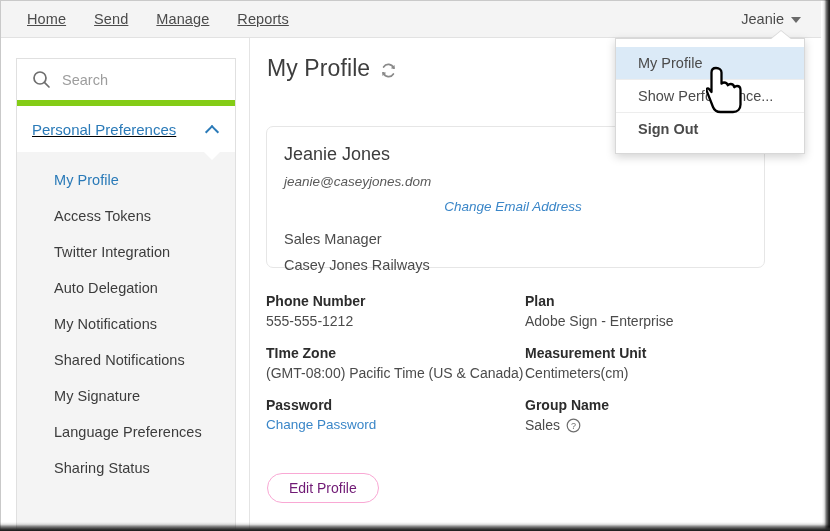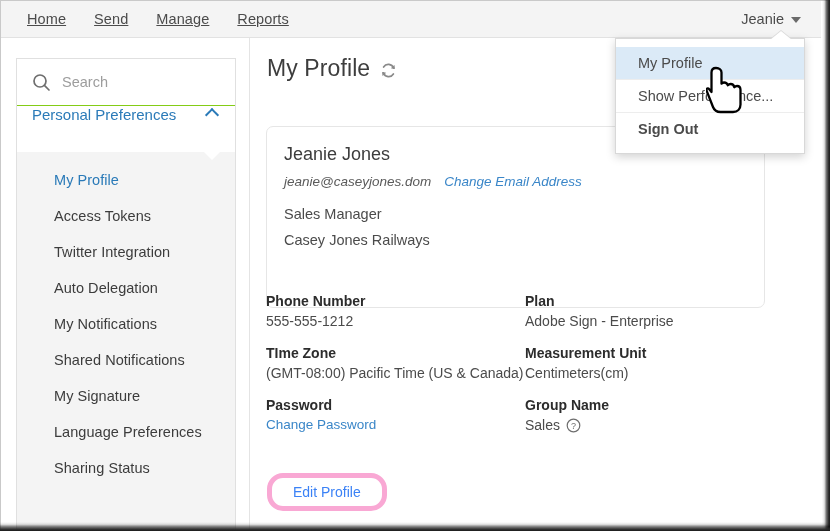--- a/index.html
+++ b/index.html
@@ -151,37 +151,39 @@
     height: 484px;
     border: 1px solid #e0e0e0;
     border-bottom: none;
     background: #ffffff;
   }
   .search-row {
     height: 47px;
     display: flex;
     align-items: center;
     padding-left: 15px;
-    border-bottom: 1px solid #84cc16;
+    border-bottom: 6px solid #84cc16;
     background: #ffffff;
     cursor: text;
   }
   .search-icon { margin-right: 11px; display:flex; align-items:center; }
   .search-text {
     font-size: 14.5px;
     color: #9d9d9d;
   }
 
   .section-head {
     height: 46px;
     display: flex;
+    align-items: center;
     padding: 0 16px 0 15px;
     background: #ffffff;
     cursor: pointer;
     position: relative;
+    text-decoration: underline;
   }
   .section-head-label {
     font-size: 15px;
     color: #2a7ab8;
   }
   .chevron-up {
     margin-left: auto;
     width: 13px; height: 13px;
     position: relative;
   }
@@ -247,21 +249,21 @@
     margin-top: 4px;
     cursor: pointer;
     display: flex;
   }
 
   .profile-card {
     position: absolute;
     top: 88px;
     left: 16px;
     width: 499px;
-    height: 182px;
+    height: 142px;
     border: 1px solid #e6e6e6;
     border-radius: 7px;
     background: #ffffff;
     padding: 17px 20px 0 17px;
   }
   .profile-name {
     font-size: 18px;
     color: #3d3d3d;
     margin-bottom: 9px;
   }
@@ -273,21 +275,21 @@
   }
   .profile-email {
     font-size: 13.5px;
     color: #5a5a5a;
   }
   .link {
     color: #3a86c8;
     font-size: 13.5px;
     cursor: pointer;
   }
-  .email-link { margin-left: 13px; }
+  .email-link { margin-left: 13px; margin-top: 25px; }
   .profile-role {
     font-size: 14.5px;
     color: #4b4b4b;
     margin-bottom: 10px;
   }
   .profile-company {
     font-size: 14.5px;
     color: #4b4b4b;
   }
 
@@ -316,24 +318,24 @@
   .help-icon {
     margin-left: 6px;
     display: inline-flex;
     cursor: pointer;
   }
 
   .edit-btn {
     position: absolute;
     top: 435px;
     left: 17px;
-    border: 5px solid #f9a8d4;
+    border: 1px solid #f9a8d4;
     border-radius: 16px;
     background: #ffffff;
-    color: #3b82f6;
+    color: #701a75;
     font-size: 14px;
     font-family: "Liberation Sans", sans-serif;
     padding: 6px 21px;
     cursor: pointer;
   }
 </style>
 </head>
 <body>
 
 <div id="app">

